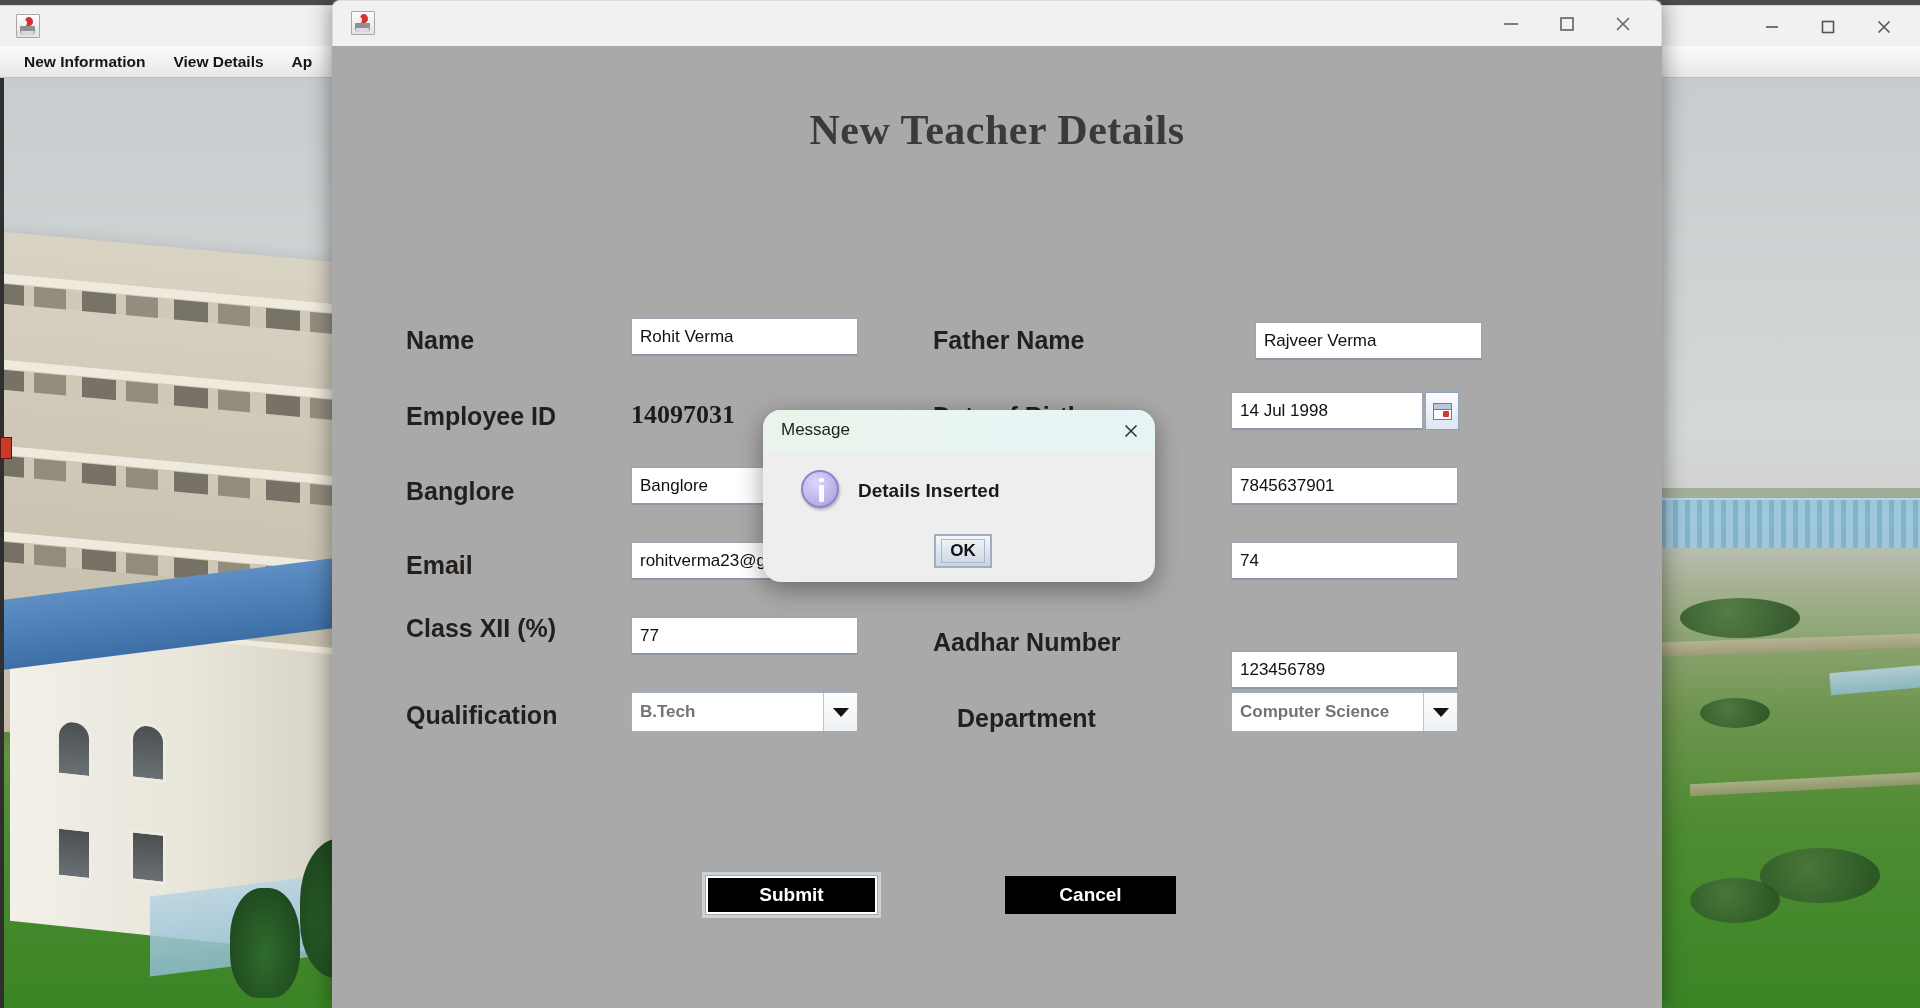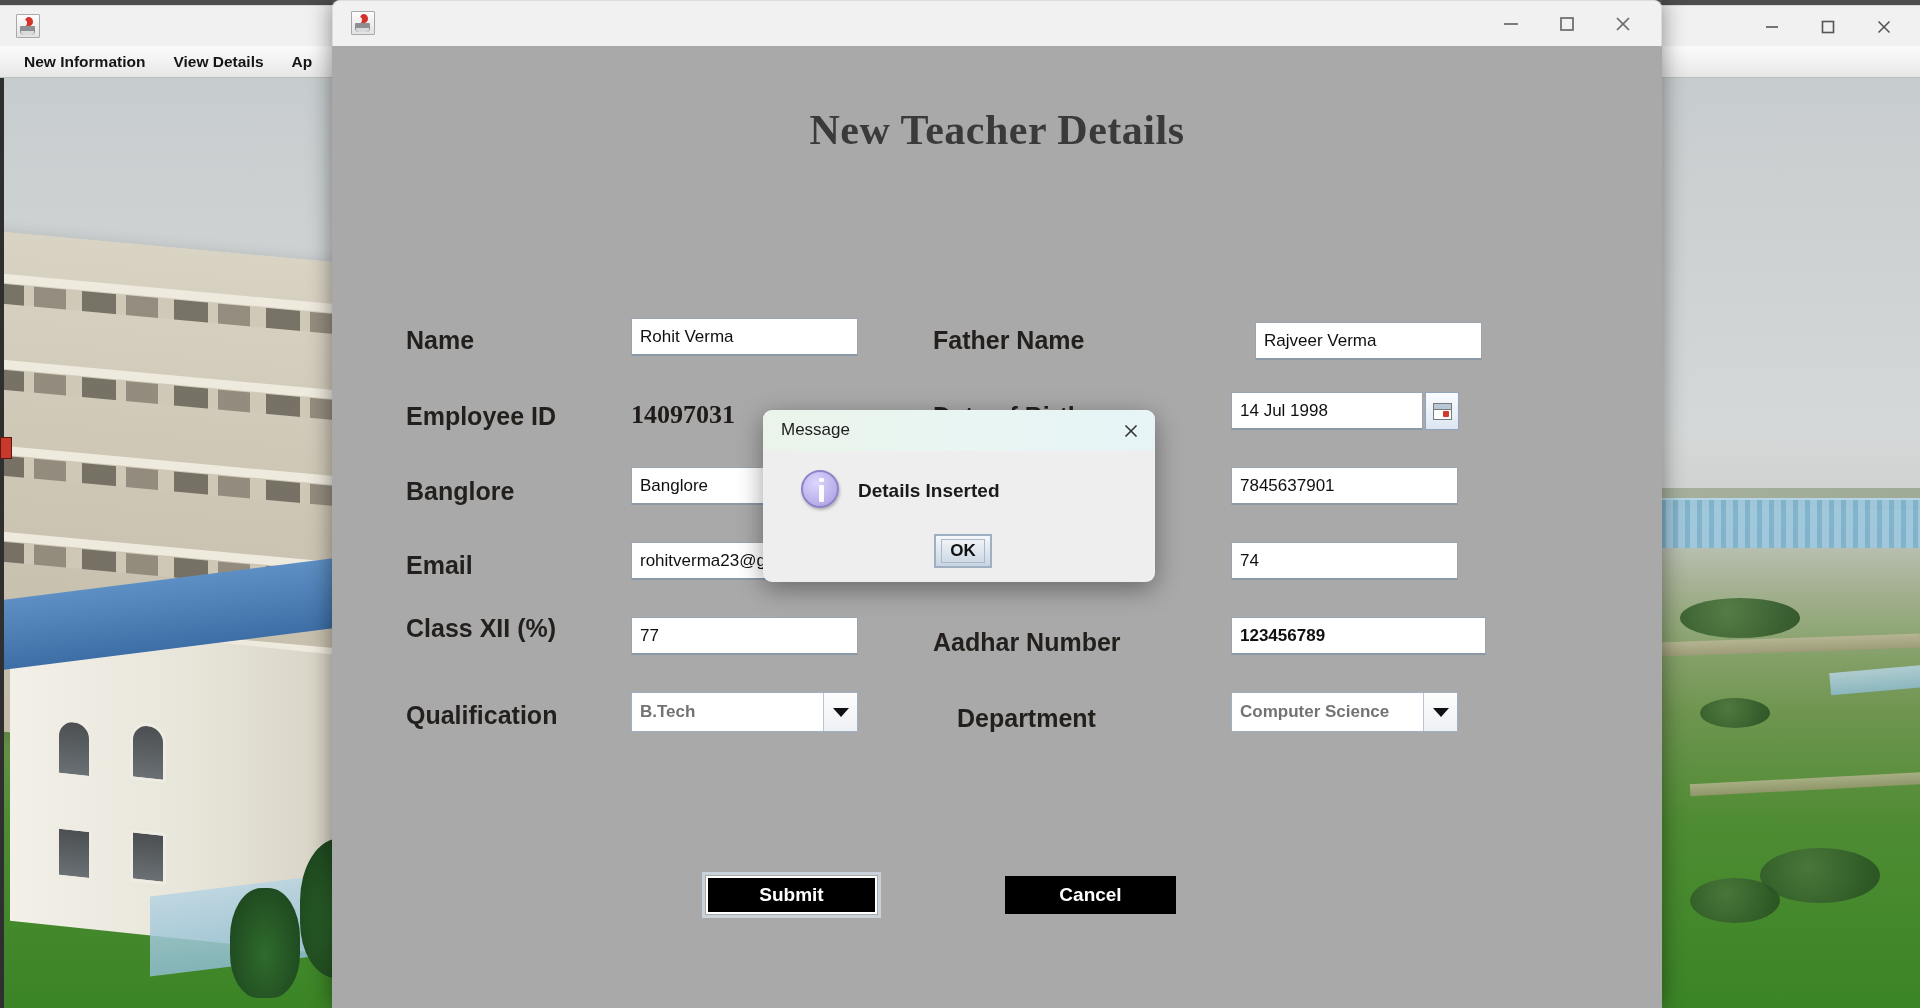--- a/index.html
+++ b/index.html
@@ -296,21 +296,21 @@
     outline-offset: 1px;
     border: 2px solid #ffffff;
   }
 
   
   #msg-dialog {
     position: absolute;
     left: 763px; top: 410px;
     width: 392px; height: 172px;
     background: #eeeeee;
-    border-radius: 9px;
+    border-radius: 18px;
     box-shadow: 0 7px 26px rgba(0,0,0,.38);
     overflow: hidden;
   }
   #msg-titlebar {
     position: absolute; left: 0; top: 0; width: 392px; height: 41px;
     background: linear-gradient(90deg,#eaf4ea,#e9f5f2,#e6f4f6);
     border-top-left-radius: 9px; border-top-right-radius: 9px;
   }
   #msg-title-text {
     position: absolute; left: 18px; top: 10px;
@@ -492,21 +492,21 @@
     <div class="ftext" style="left:899px; top:421px; width:227px; height:38px;">7845637901</div>
 
     <div class="flabel" style="left:74px; top:505px;">Email</div>
     <div class="ftext" style="left:299px; top:496px; width:227px; height:38px;">rohitverma23@g</div>
     <div class="ftext" style="left:899px; top:496px; width:227px; height:38px;">74</div>
 
     <div class="flabel" style="left:74px; top:568px;">Class XII (%)</div>
     <div class="ftext" style="left:299px; top:571px; width:227px; height:38px;">77</div>
 
     <div class="flabel" style="left:601px; top:582px;">Aadhar Number</div>
-    <div class="ftext" style="left:899px; top:571px; width:255px; height:38px;font-weight:bold;">123456789</div>
+    <div class="ftext" style="left:899px; top:605px; width:227px; height:38px;">123456789</div>
 
     <div class="flabel" style="left:74px; top:655px;">Qualification</div>
     <div class="fcombo" style="left:299px; top:646px; width:227px; height:40px;">
       <span>B.Tech</span>
       <span class="arrowbox">
           <span class="caret"></span>
         </span>
     </div>
 
     <div class="flabel" style="left:601px; top:658px;margin-left:24px;">Department</div>

